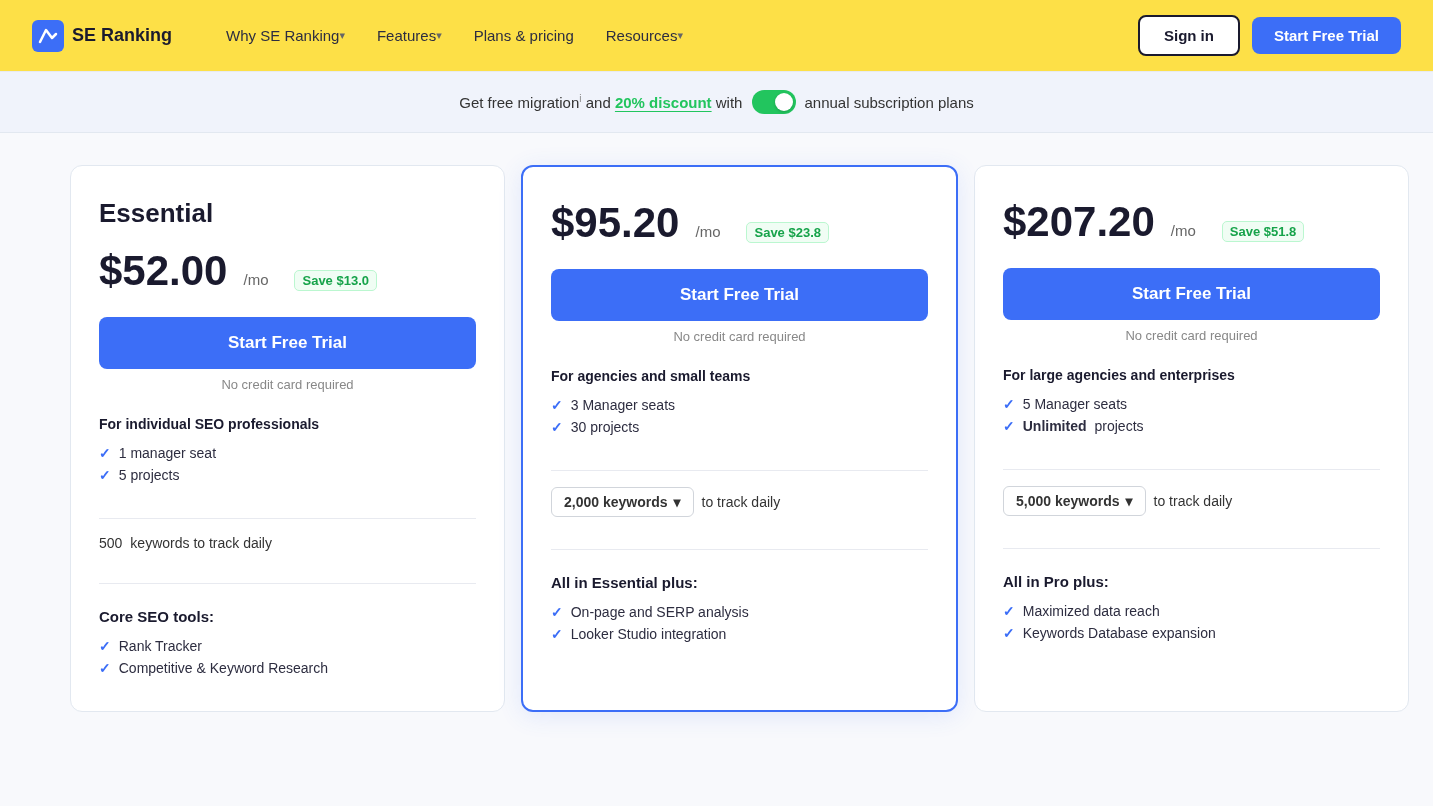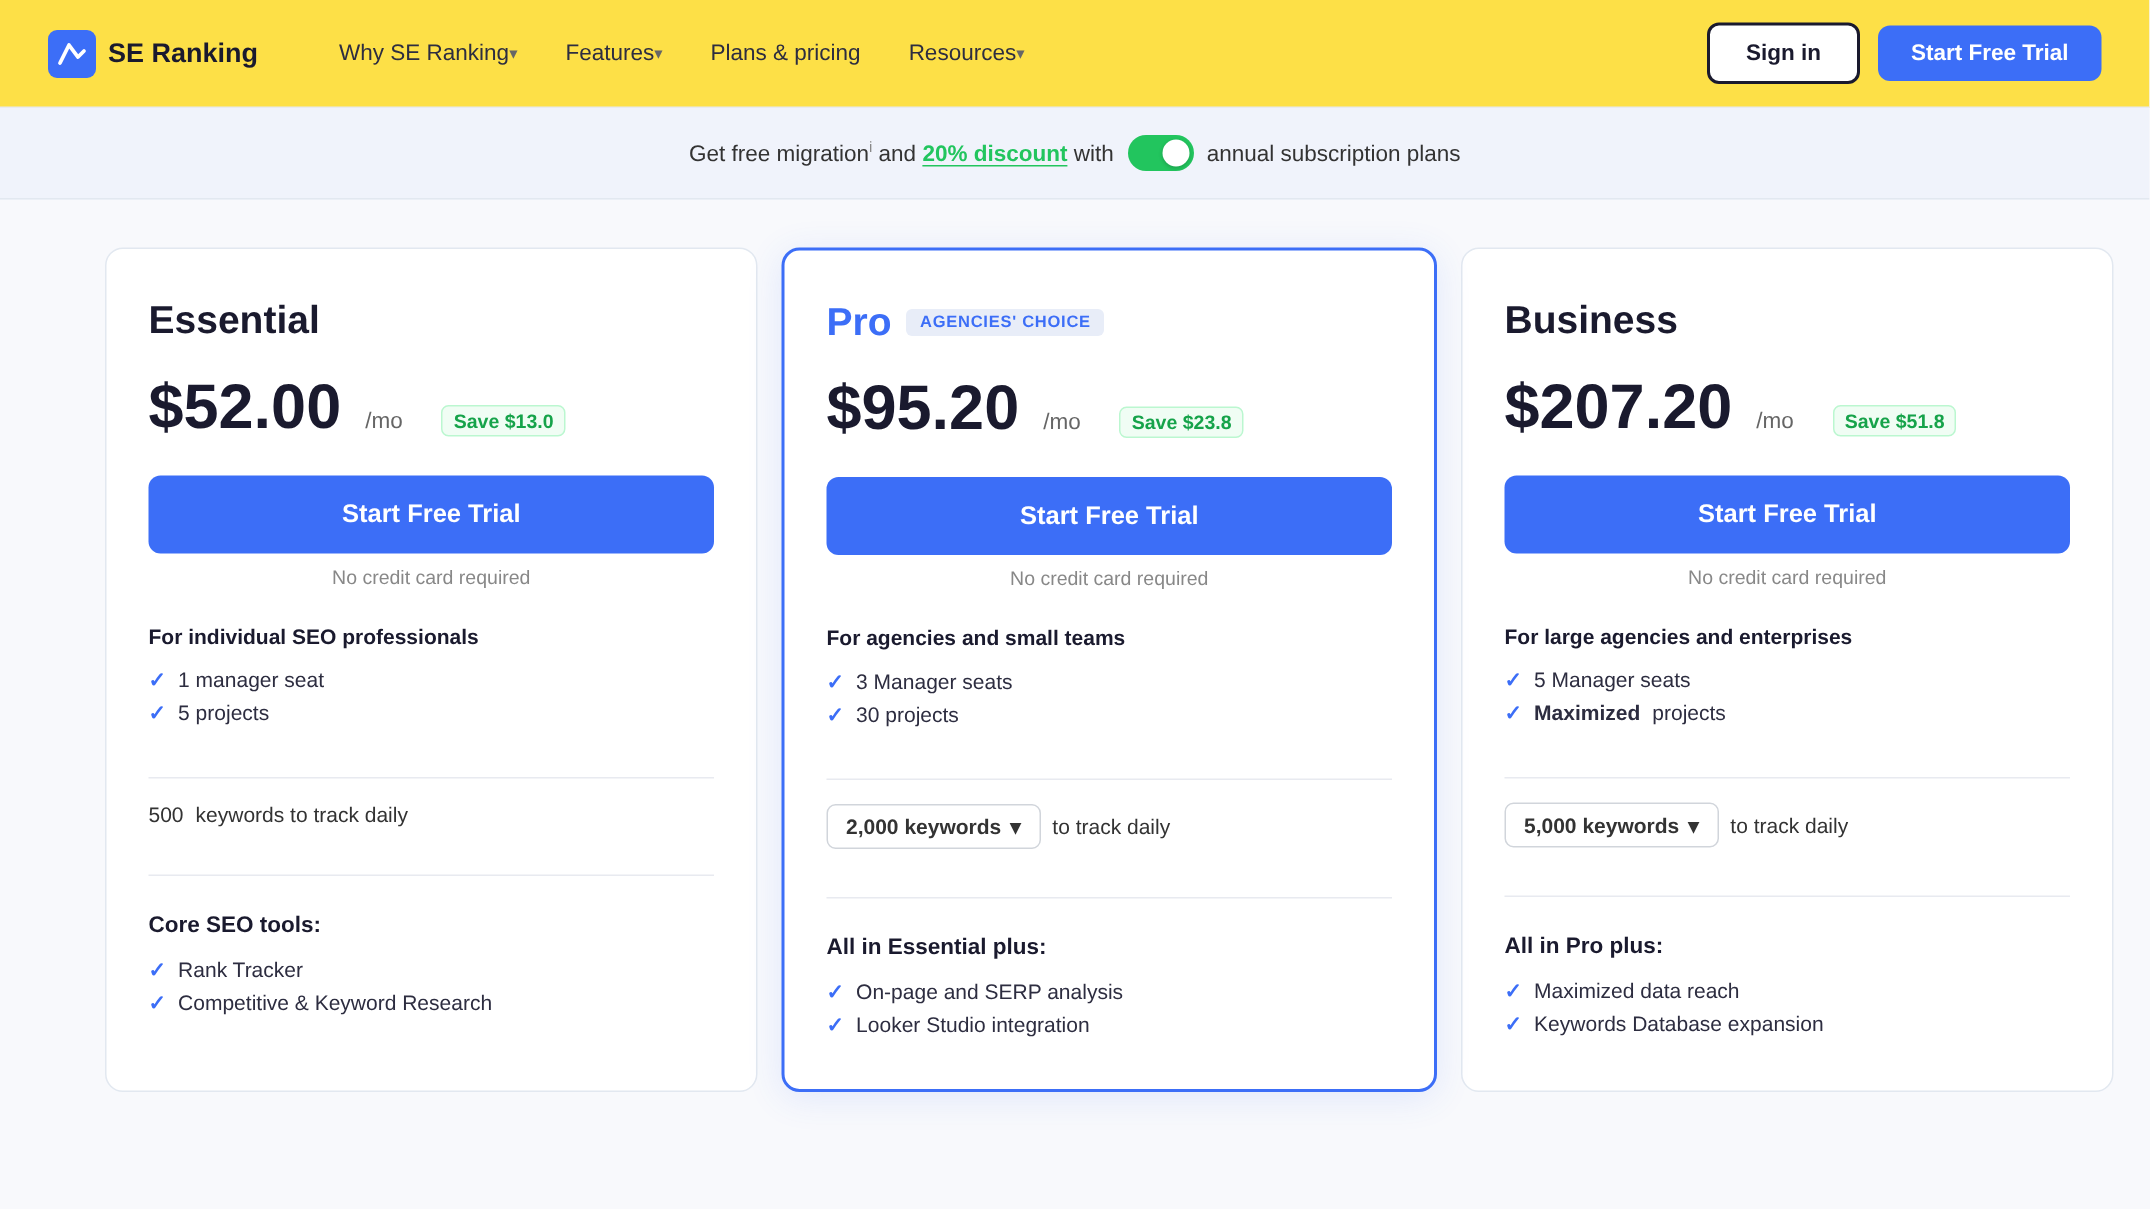--- a/index.html
+++ b/index.html
@@ -232,24 +232,20 @@
         <span>Rank Tracker</span>
       </li>
       <li>
         <span class="check">✓</span>
         <span>Competitive &amp; Keyword Research</span>
       </li>
     </ul>
   </div>
 
   <div class="plan-card featured">
-    <div class="plan-name-row">
-      <span class="plan-name pro">Pro</span>
-      <span class="badge">AGENCIES' CHOICE</span>
-    </div>
     <div class="price-row">
       <span class="price">$95.20</span>
       <span class="price-mo">/mo</span>
       <span class="save-badge">Save $23.8</span>
     </div>
     <button class="btn-trial">Start Free Trial</button>
     <p class="no-cc">No credit card required</p>
     <p class="plan-tagline">For agencies and small teams</p>
     <ul class="feature-list">
       <li>
@@ -277,39 +273,36 @@
         <span>On-page and SERP analysis</span>
       </li>
       <li>
         <span class="check">✓</span>
         <span>Looker Studio integration</span>
       </li>
     </ul>
   </div>
 
   <div class="plan-card">
-    <div class="plan-name-row">
-      <span class="plan-name">Business</span>
-    </div>
     <div class="price-row">
       <span class="price">$207.20</span>
       <span class="price-mo">/mo</span>
       <span class="save-badge">Save $51.8</span>
     </div>
     <button class="btn-trial">Start Free Trial</button>
     <p class="no-cc">No credit card required</p>
     <p class="plan-tagline">For large agencies and enterprises</p>
     <ul class="feature-list">
       <li>
         <span class="check">✓</span>
         <span>5 Manager seats</span>
       </li>
       <li>
         <span class="check">✓</span>
-        <span style="font-weight:700;">Maximized</span>
+        <span style="font-weight:700;">Unlimited</span>
         <span> projects</span>
       </li>
     </ul>
     <hr class="divider">
     <div class="keywords-row">
       <div class="keywords-select">
         <span>5,000 keywords</span>
         <span>▾</span>
       </div>
       <span>to track daily</span>

